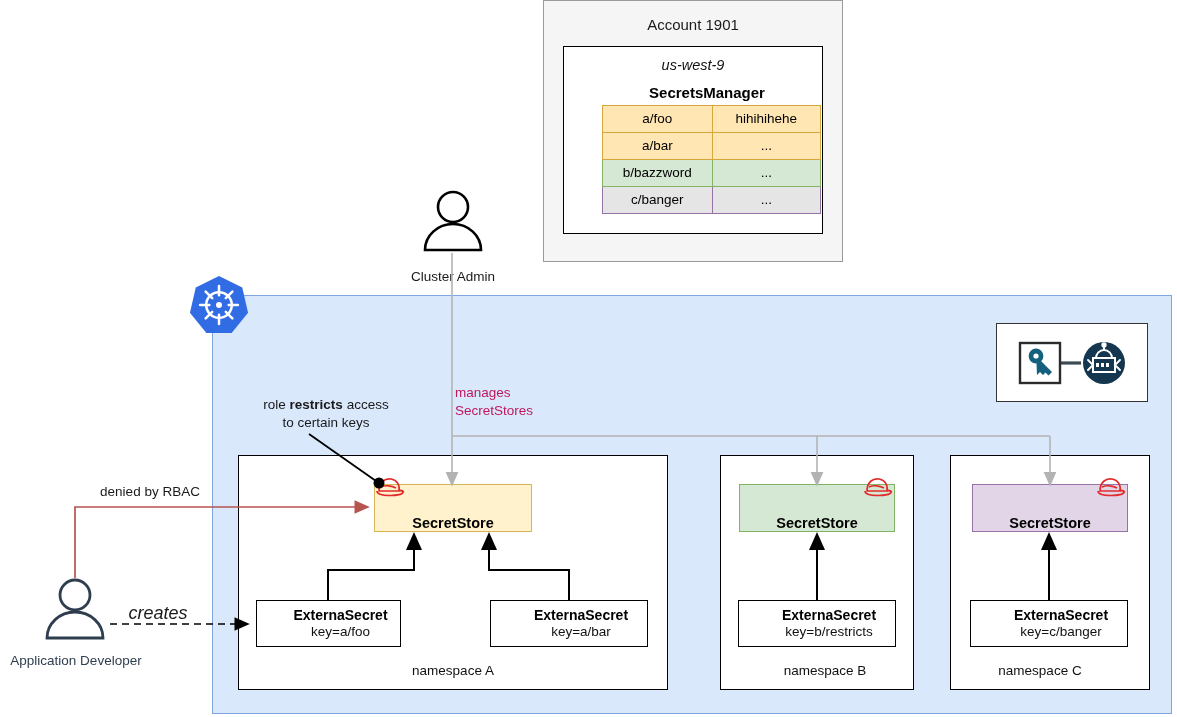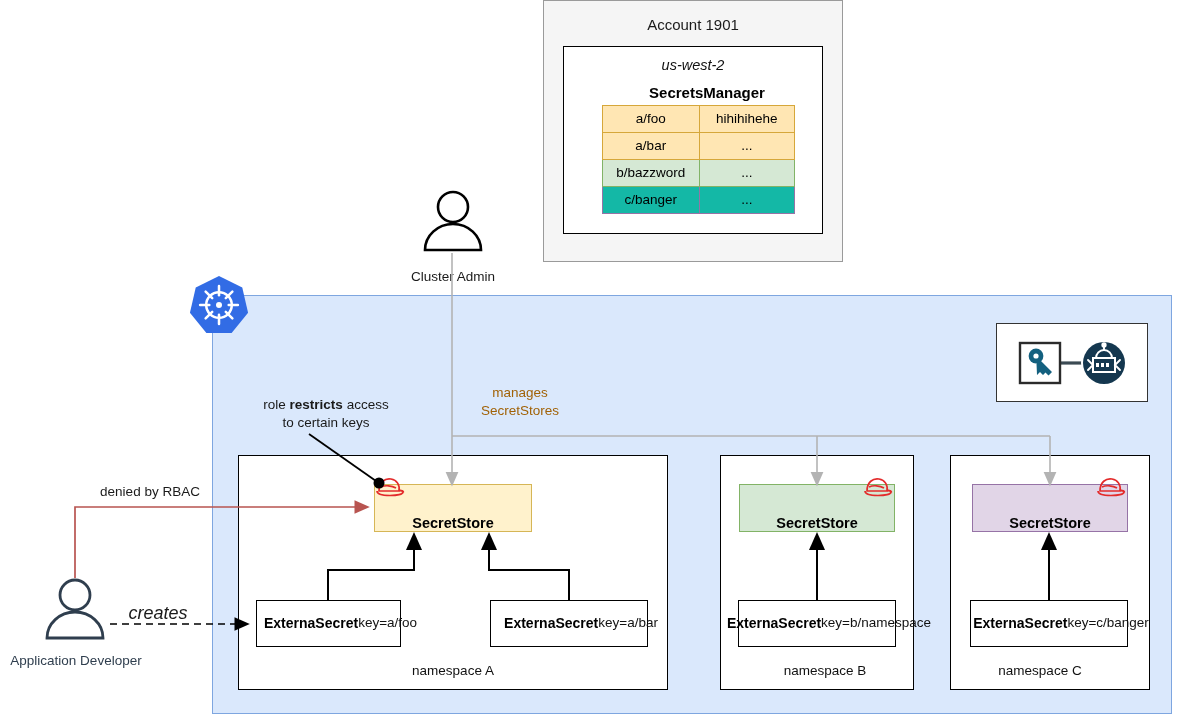--- a/index.html
+++ b/index.html
@@ -37,36 +37,36 @@
   }
   #region-label{
     left:563px; top:57px; width:260px;
     text-align:center; font-size:14.5px; font-style:italic; color:#111;
   }
   #sm-label{
     left:563px; top:84px; width:260px;
     text-align:center; font-size:15px; font-weight:bold; color:#000;padding-left:14px;
   }
   #sm-table{
-    left:602px; top:105px; width:193px;
+    left:602px; top:105px; width:219px;
     border-collapse:collapse;
     font-size:13.5px;
     border-radius:20px;
   }
   #sm-table td{
     height:26px; padding:0 4px;
     text-align:center;
     box-sizing:border-box;
     line-height:26px;
   }
   #sm-table td.k{width:92px;}
   #sm-table td.v{width:91px;}
   tr.row-a td{background:#ffe6b3;border:1px solid #d6a73a;}
   tr.row-b td{background:#d5e8d4;border:1px solid #82b366;}
-  tr.row-c td{background:#14b8a6;border:1px solid #9673a6;}
+  tr.row-c td{background:#e5e5e5;border:1px solid #9673a6;}
 
   
   #cluster-box{
     left:212px; top:295px; width:960px; height:419px;
     background:#dae8fc;
     border:1.5px solid #7ea6e0;
     box-sizing:border-box;
   }
 
   
@@ -127,61 +127,61 @@
   #hat-a{left:374px; top:476px;}
   #hat-b{left:862px; top:476px;}
   #hat-c{left:1095px; top:476px;}
 
   
   .es{
     position:absolute;
     background:#ffffff;
     border:1.6px solid #000000;
     box-sizing:border-box;
-    display:flex; flex-direction:row;
+    display:flex; flex-direction:column;
     align-items:center; justify-content:center;
     line-height:1.22;
     padding-left:24px;
   }
   .es .t1{font-size:14px; font-weight:bold; color:#000;}
   .es .t2{font-size:13.5px; color:#111;}
   #es-a1{left:256px; top:600px; width:145px; height:47px;}
   #es-a2{left:490px; top:600px; width:158px; height:47px;}
   #es-b1{left:738px; top:600px; width:158px; height:47px;}
   #es-c1{left:970px; top:600px; width:158px; height:47px;}
 
   
   #role-note{
     left:236px; top:396px; width:180px;
     font-size:13.5px; color:#1a1a1a; text-align:center; line-height:1.3;
   }
   #manages-note{
     left:455px; top:384px; width:130px;
-    font-size:13.5px; color:#a16207; text-align:center; line-height:1.32;
+    font-size:13.5px; color:#be185d; text-align:left; line-height:1.32;
   }
   #rbac-note{
     left:60px; top:484px; width:180px;
     font-size:13.5px; color:#1a1a1a; text-align:center;
   }
   #creates-note{
     left:110px; top:603px; width:96px;
     font-size:18px; font-style:italic; color:#1a1a1a; text-align:center;
   }
 
   #wires{left:0;top:0;width:1177px;height:717px;pointer-events:none;}
 </style>
 </head>
 <body>
 
 <div id="canvas">
 
   <div class="abs" id="account-box"></div>
   <div class="abs" id="account-title">Account 1901</div>
   <div class="abs" id="region-box"></div>
-  <div class="abs" id="region-label">us-west-2</div>
+  <div class="abs" id="region-label">us-west-9</div>
   <div class="abs" id="sm-label">SecretsManager</div>
   <table class="abs" id="sm-table">
     <tbody id="sm-tbody">
         <tr class="row-a">
           <td class="k">a/foo</td>
           <td class="v">hihihihehe</td>
         </tr>
         <tr class="row-a">
           <td class="k">a/bar</td>
           <td class="v">...</td>
@@ -299,21 +299,21 @@
   <div class="es" id="es-a1">
     <span class="t1">ExternaSecret</span>
     <span class="t2">key=a/foo</span>
   </div>
   <div class="es" id="es-a2">
     <span class="t1">ExternaSecret</span>
     <span class="t2">key=a/bar</span>
   </div>
   <div class="es" id="es-b1">
     <span class="t1">ExternaSecret</span>
-    <span class="t2">key=b/namespace</span>
+    <span class="t2">key=b/restricts</span>
   </div>
   <div class="es" id="es-c1">
     <span class="t1">ExternaSecret</span>
     <span class="t2">key=c/banger</span>
   </div>
 
   <div class="abs" id="role-note">
     <span>role </span><b>restricts</b><span> access</span><br>
     <span>to certain keys</span>
   </div>

